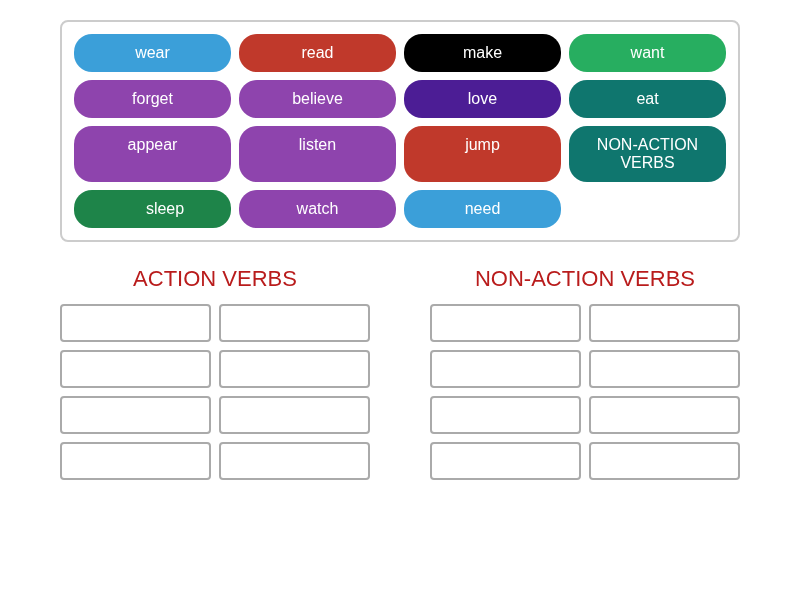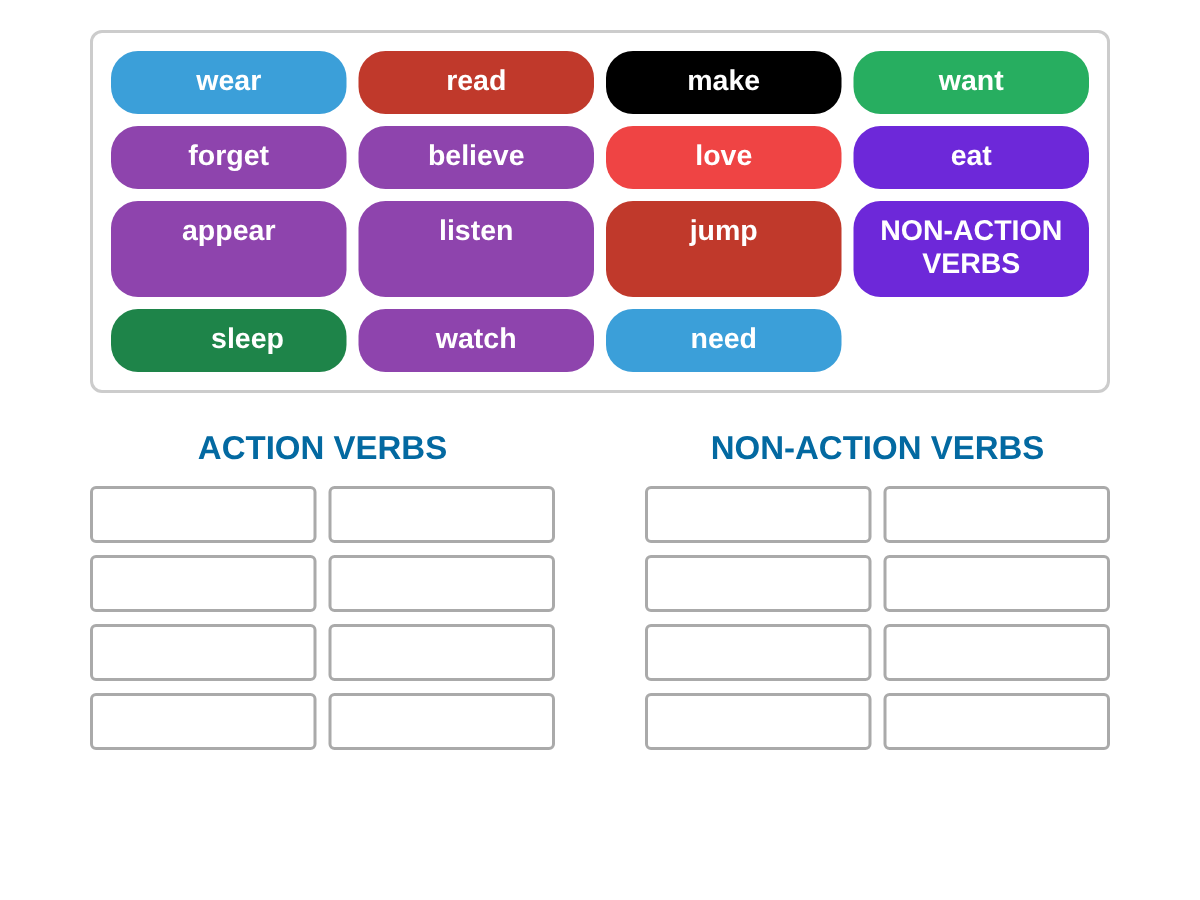--- a/index.html
+++ b/index.html
@@ -22,51 +22,51 @@
       padding: 12px;
       display: grid;
       grid-template-columns: repeat(4, 1fr);
       gap: 8px;
       margin-bottom: 24px;
     }
 
     .word-tile {
       border-radius: 18px;
       color: #fff;
-      font-weight: bold;
-      font-size: 19px;
+      font-weight: normal;
+      font-size: 16px;
       text-align: center;
       padding: 10px 8px;
       cursor: pointer;
       user-select: none;
     }
 
     .blue    { background-color: #3b9fd9; }
     .red     { background-color: #c0392b; }
     .orange  { background-color: #000000; }
     .green   { background-color: #27ae60; }
     .purple  { background-color: #8e44ad; text-align: center; }
-    .teal    { background-color: #ef4444; }
-    .dark-orange { background-color: #6d28d9; }
+    .teal    { background-color: #4c1d95; }
+    .dark-orange { background-color: #0f766e; }
     .dark-green  { background-color: #1e8449; padding-left: 33px; }
 
     
     .categories {
       display: flex;
       gap: 60px;
     }
 
     .category {
       flex: 1;
     }
 
     .category-title {
       font-size: 22px;
-      font-weight: bold;
-      color: #0369a1;
+      font-weight: normal;
+      color: #b91c1c;
       margin-bottom: 12px;
       text-align: center;
     }
 
     .drop-grid {
       display: grid;
       grid-template-columns: repeat(2, 1fr);
       gap: 8px;
     }
 

